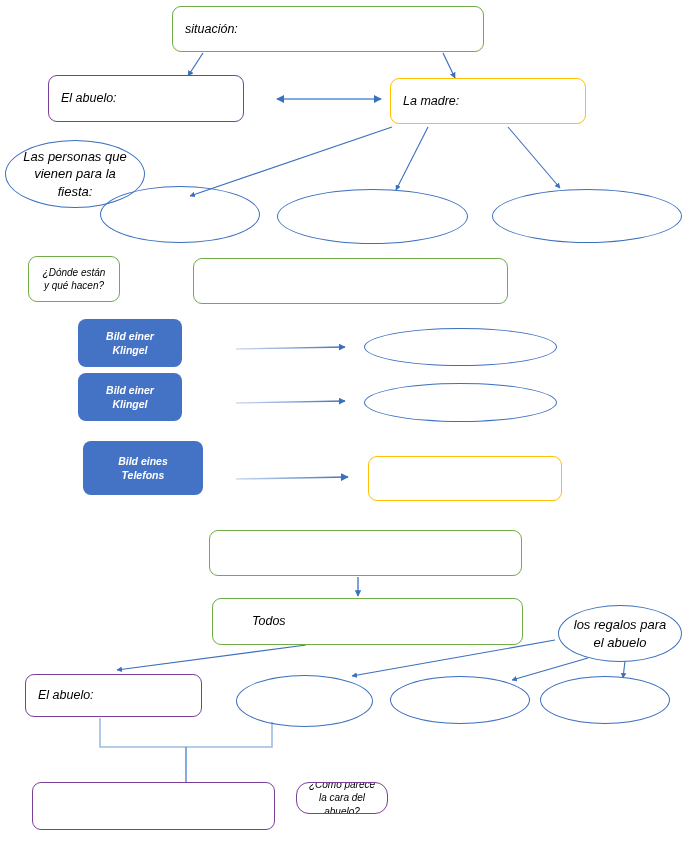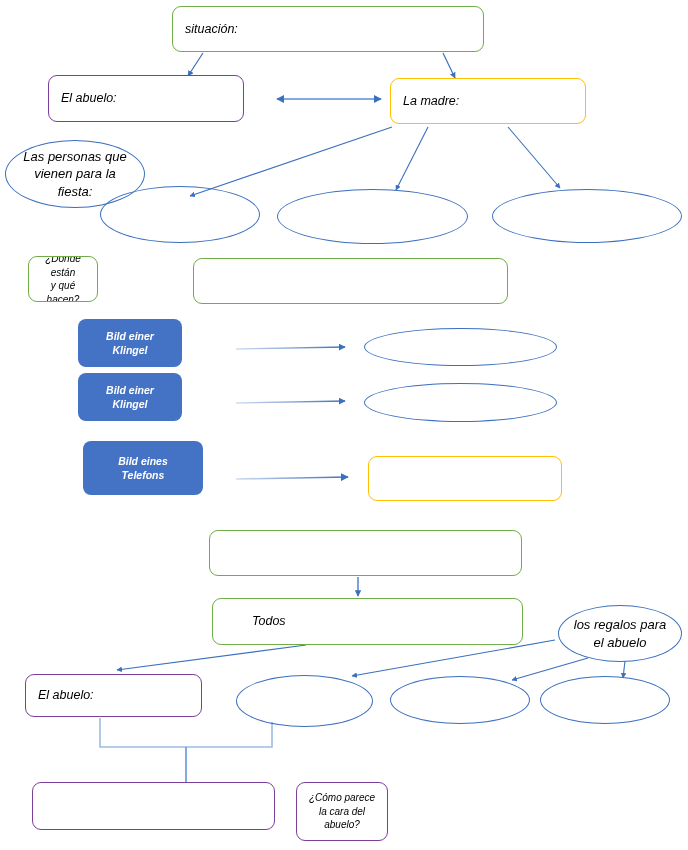--- a/index.html
+++ b/index.html
@@ -137,21 +137,21 @@
 <div class="ellipse" style="left:100px; top:186px; width:160px; height:57px;">
   <span class="label center"></span>
 </div>
 <div class="ellipse" style="left:277px; top:189px; width:191px; height:55px;">
   <span class="label center"></span>
 </div>
 <div class="ellipse" style="left:492px; top:189px; width:190px; height:54px;">
   <span class="label center"></span>
 </div>
 
-<div class="node rrect green" style="left:28px; top:256px; width:70px; height:46px;">
+<div class="node rrect green" style="left:28px; top:256px; width:92px; height:46px;">
   <span class="label center small">¿Dónde están
 y qué hacen?</span>
 </div>
 
 <div class="node rrect green" style="left:193px; top:258px; width:315px; height:46px;">
   <span class="label left"></span>
 </div>
 
 <div class="node rrect bluefill" style="left:78px; top:319px; width:104px; height:48px;">
   <span class="label center italic">Bild einer
@@ -203,17 +203,17 @@
   <span class="label center"></span>
 </div>
 <div class="ellipse" style="left:540px; top:676px; width:130px; height:48px;">
   <span class="label center"></span>
 </div>
 
 <div class="node rrect purple" style="left:32px; top:782px; width:243px; height:48px;">
   <span class="label left"></span>
 </div>
 
-<div class="node rrect purple" style="left:296px; top:782px; width:92px; height:59px;">
+<div class="node rrect purple" style="left:296px; top:782px; width:92px; height:32px;border-radius:13px;">
   <span class="label center small">¿Cómo parece
 la cara del
 abuelo?</span>
 </div>
 
 </body></html>

